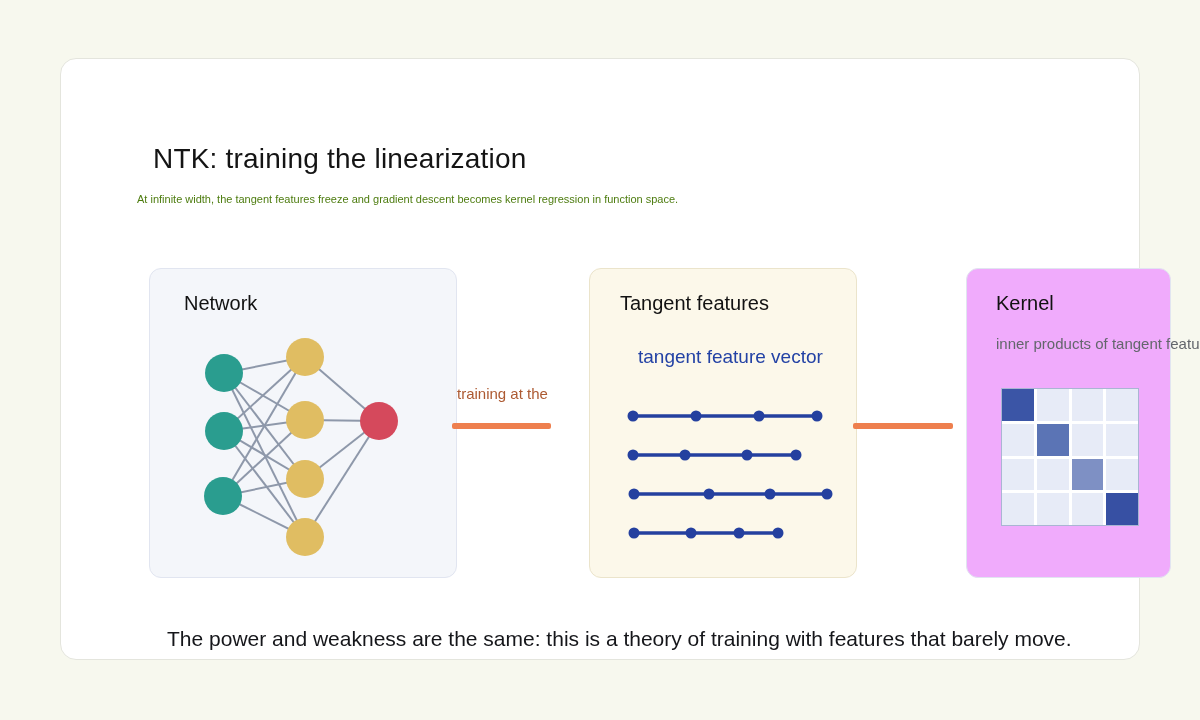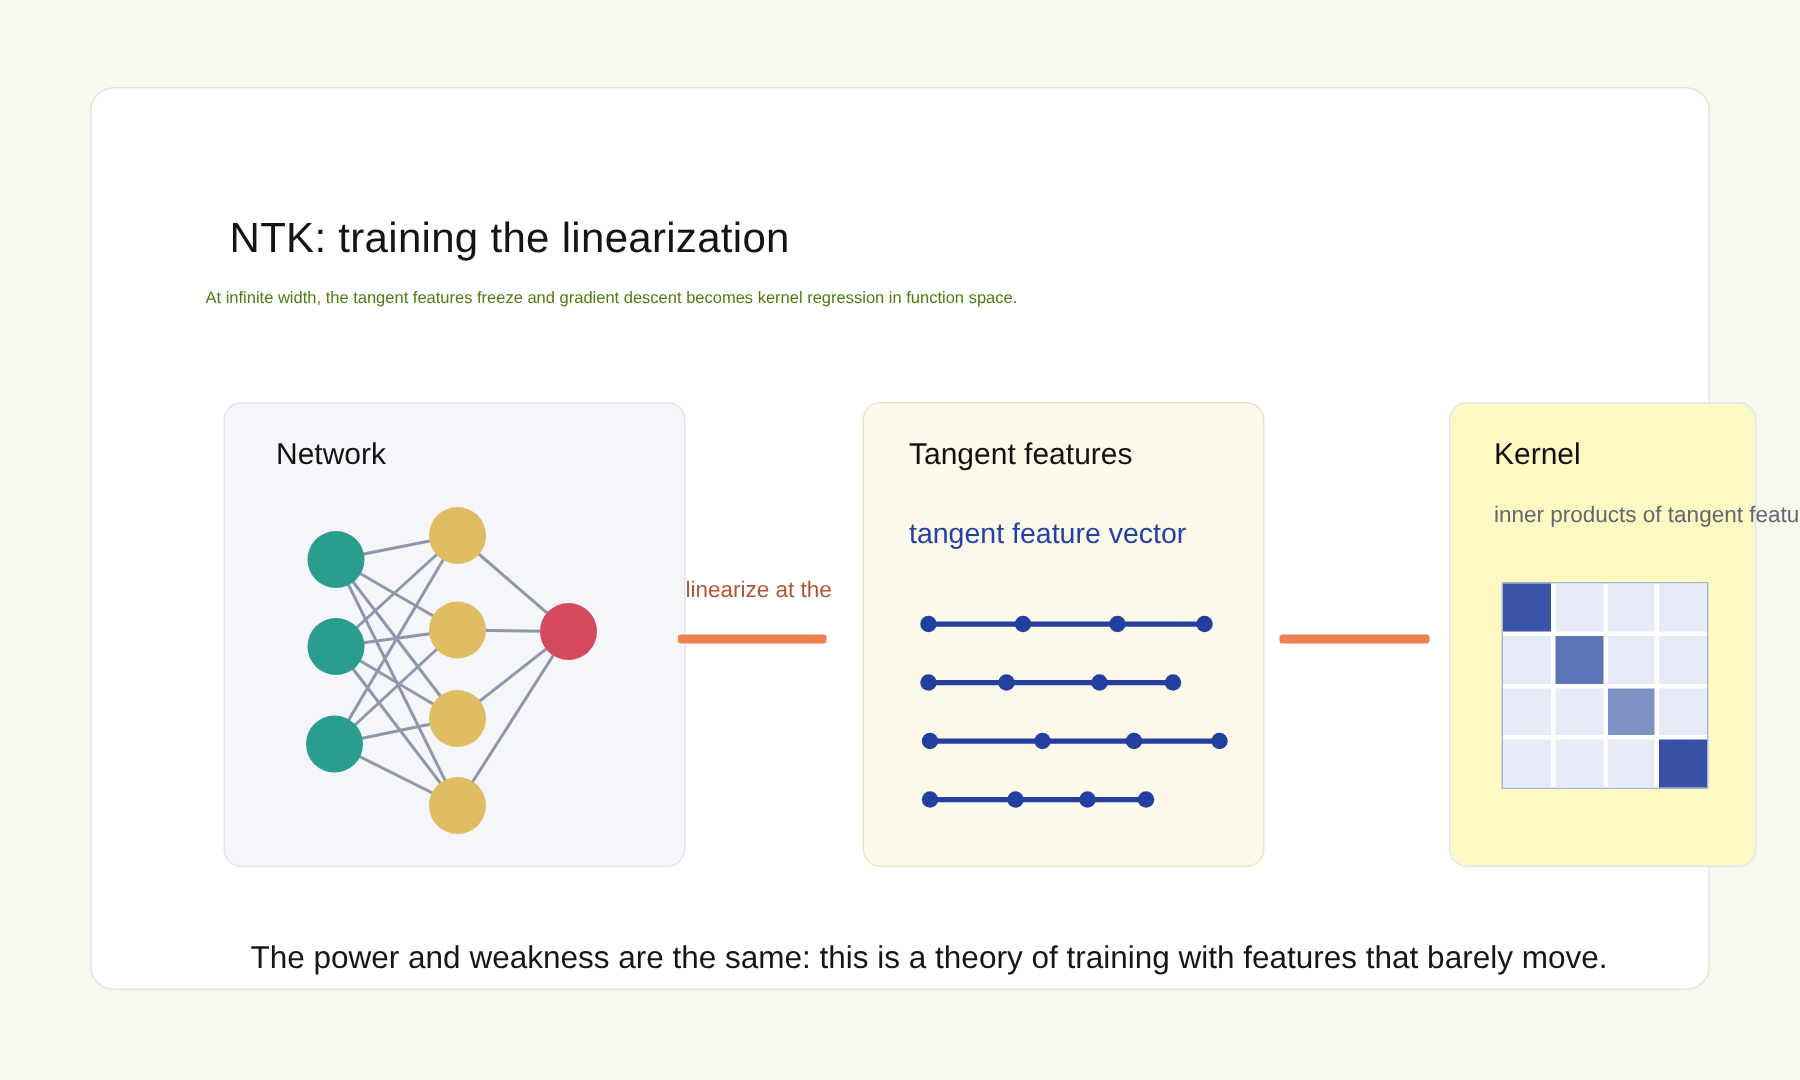--- a/index.html
+++ b/index.html
@@ -19,22 +19,22 @@
     font-size:28px;color:#141414;letter-spacing:0.2px;white-space:nowrap;
   }
   .subtitle{
     position:absolute;left:76px;top:134px;
     font-size:11px;color:#4d7c0f;white-space:nowrap;
   }
   .panel{
     position:absolute;top:209px;height:310px;border-radius:12px;box-sizing:border-box;
   }
   .panel-network{left:88px;width:308px;background:#f4f6fa;border:1px solid #e1e5f0;}
-  .panel-tangent{left:514px;width:268px;background:#fcf8ea;border:1px solid #ebe4cb;}
-  .panel-kernel{left:905px;width:205px;background:#fef9c3;border:1px solid #e1e5f0;}
+  .panel-tangent{left:528px;width:268px;background:#fcf8ea;border:1px solid #ebe4cb;}
+  .panel-kernel{left:905px;width:205px;background:#f0abfc;border:1px solid #e1e5f0;}
   .panel-title{
     position:absolute;left:30px;top:23px;font-size:20px;color:#121212;white-space:nowrap;
   }
   .net-svg{position:absolute;left:0;top:0;}
   .vec-svg{position:absolute;left:0;top:0;}
   .tangent-sub{
     position:absolute;left:30px;top:77px;font-size:19px;color:#2342a5;white-space:nowrap;
   }
   .kernel-sub{
     position:absolute;left:29px;top:66px;font-size:15px;color:#63666c;white-space:nowrap;overflow:visible;
@@ -91,26 +91,26 @@
         <circle cx="73" cy="227" r="19" fill="#2a9d8f"></circle>
         <circle cx="155" cy="88" r="19" fill="#e0bd62"></circle>
         <circle cx="155" cy="151" r="19" fill="#e0bd62"></circle>
         <circle cx="155" cy="210" r="19" fill="#e0bd62"></circle>
         <circle cx="155" cy="268" r="19" fill="#e0bd62"></circle>
         <circle cx="229" cy="152" r="19" fill="#d5495c"></circle>
       </svg>
     <div class="panel-title" style="left:34px;">Network</div>
   </div>
 
-  <div class="arrow-label" style="color: rgb(173, 90, 50);">linearize at the</div>
+  <div class="arrow-label" style="color: rgb(173, 90, 50);">training at the</div>
   <div class="arrow arrow-1" style="background: rgb(238, 127, 78);"></div>
 
   <div class="panel panel-tangent">
     <div class="panel-title">Tangent features</div>
-    <div class="tangent-sub" style="color: rgb(35, 66, 165);">tangent feature vector</div>
+    <div class="tangent-sub" style="color: rgb(35, 66, 165); margin-left: 18px;">tangent feature vector</div>
     <svg id="vec-svg" class="vec-svg" width="268" height="310" viewBox="0 0 268 310">
         <line x1="43" y1="147" x2="227" y2="147" stroke="#24409f" stroke-width="3.5"></line>
         <circle cx="43" cy="147" r="5.5" fill="#24409f"></circle>
         <circle cx="106" cy="147" r="5.5" fill="#24409f"></circle>
         <circle cx="169" cy="147" r="5.5" fill="#24409f"></circle>
         <circle cx="227" cy="147" r="5.5" fill="#24409f"></circle>
         <line x1="43" y1="186" x2="206" y2="186" stroke="#24409f" stroke-width="3.5"></line>
         <circle cx="43" cy="186" r="5.5" fill="#24409f"></circle>
         <circle cx="95" cy="186" r="5.5" fill="#24409f"></circle>
         <circle cx="157" cy="186" r="5.5" fill="#24409f"></circle>

